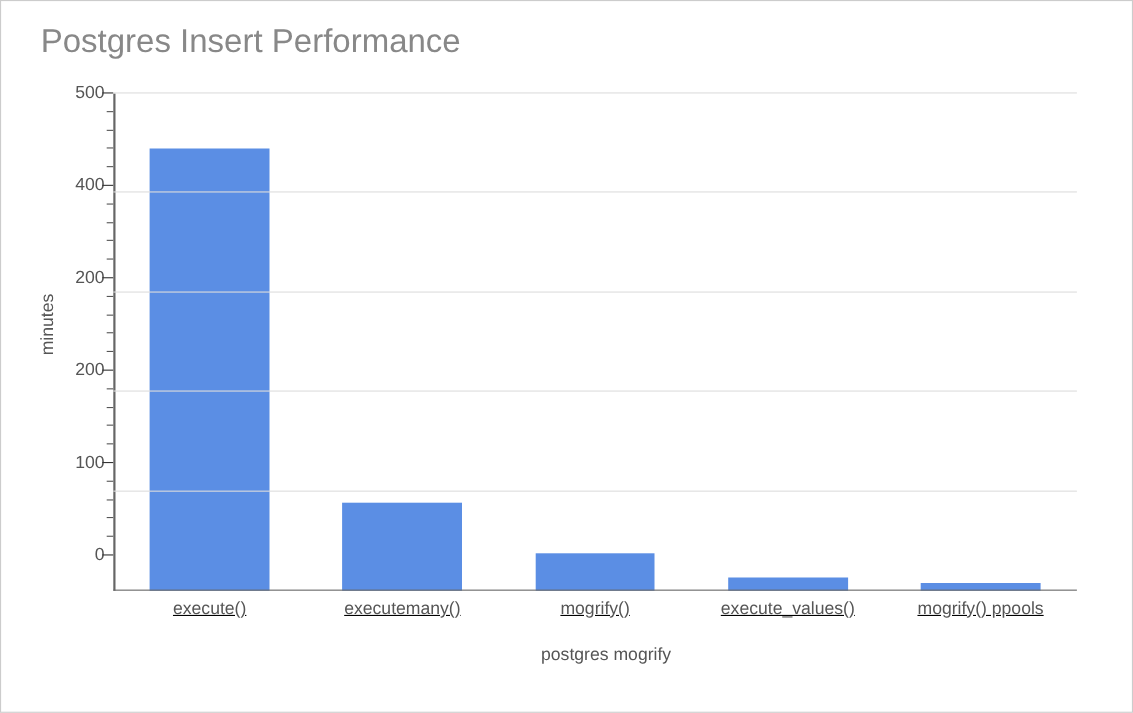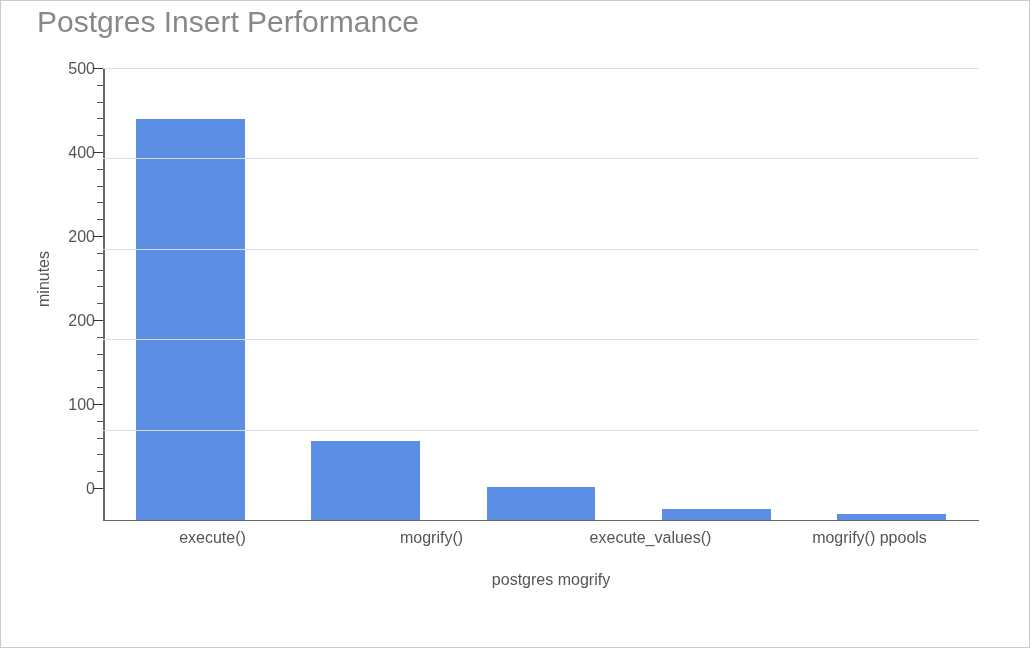--- a/index.html
+++ b/index.html
@@ -7,21 +7,21 @@
       font-family: Arial, Helvetica, sans-serif;
       background: #fff;
       width: 1030px;
       height: 648px;
       position: relative;
       border: 1px solid #ccc;
     }
     .chart-container {
       position: absolute;
       left: 0; right: 0; top: 0; bottom: 0;
-      padding: 4px 30px 20px 30px;
+      padding: 20px 30px 20px 30px;
     }
     .title {
       font-size: 30px;
       color: #888;
       margin-bottom: 10px;
       margin-left: 6px;
     }
     .plot-wrap {
       display: flex;
       height: 540px;
@@ -108,20 +108,21 @@
       height: 100%;
       position: relative;
     }
     .bar {
       width: 62%;
       background: #5b8ee4;
     }
     .x-labels {
       display: flex;
       margin-top: 8px;
+      text-decoration: underline;
     }
     .x-label {
       flex: 1;
       text-align: center;
       font-size: 16px;
       color: #555;
     }
     .x-axis-label {
       text-align: center;
       font-size: 16px;
@@ -201,20 +202,21 @@
           </div>
       <div class="gridline baseline" style="bottom: 0%;"></div>
           <div class="gridline" style="bottom: 20%;"></div>
           <div class="gridline" style="bottom: 40%;"></div>
           <div class="gridline" style="bottom: 60%;"></div>
           <div class="gridline" style="bottom: 80%;"></div>
           <div class="gridline" style="bottom: 100%;"></div>
         </div>
       <div class="x-labels" id="x-labels" style="margin-right:20px;">
           <div class="x-label">execute()</div>
+          <div class="x-label">executemany()</div>
           <div class="x-label">mogrify()</div>
           <div class="x-label">execute_values()</div>
           <div class="x-label">mogrify() ppools</div>
         </div>
       <div class="x-axis-label">postgres mogrify</div>
     </div>
 
   </div>
 </div>
 

